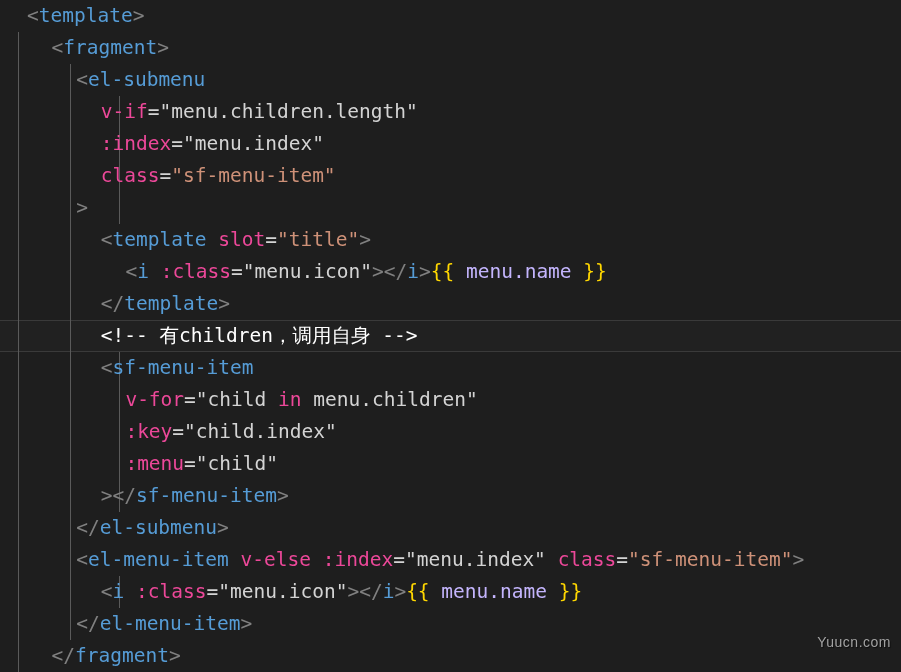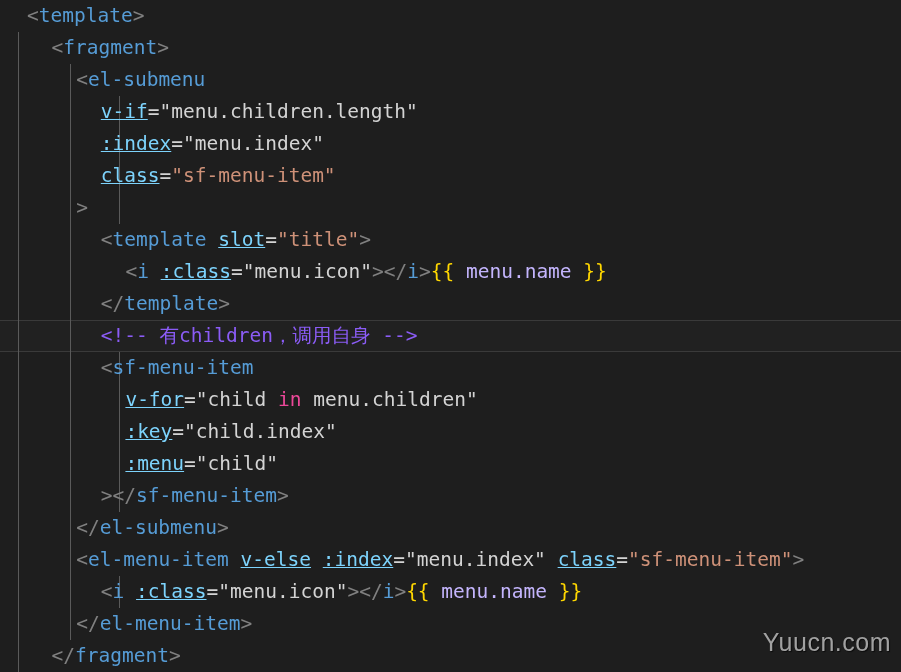--- a/index.html
+++ b/index.html
@@ -49,36 +49,36 @@
   }
   .line {
     height: 32px;
     white-space: pre;
     padding-left: 0px;
   }
 
   
   .punc    { color: #808080; }
   .tag     { color: #569cd6; }
-  .attr    { color: #7dd3fc; text-decoration: underline; }
+  .attr    { color: #ec4899; }
   .eq      { color: #d4d4d4; }
   .str     { color: #ce9178; }
   .expr    { color: #d4d4d4; }
   .kw      { color: #ec4899; }
   .mustache{ color: #ffd700; }
   .interp  { color: #c4b5fd; }
-  .comment { color: #8b5cf6; }
+  .comment { color: #ffffff; }
 
   
   .watermark {
     position: absolute;
     right: 10px;
     bottom: 14px;
     font-family: "Liberation Sans", sans-serif;
-    font-size: 25px;
+    font-size: 14px;
     letter-spacing: 0.5px;
     color: #b9b9b9;
     text-shadow: 1px 1px 1px rgba(0,0,0,0.75);
     opacity: 0.85;
     margin-top: 36px;
   }
 </style>
 </head>
 <body>
 

